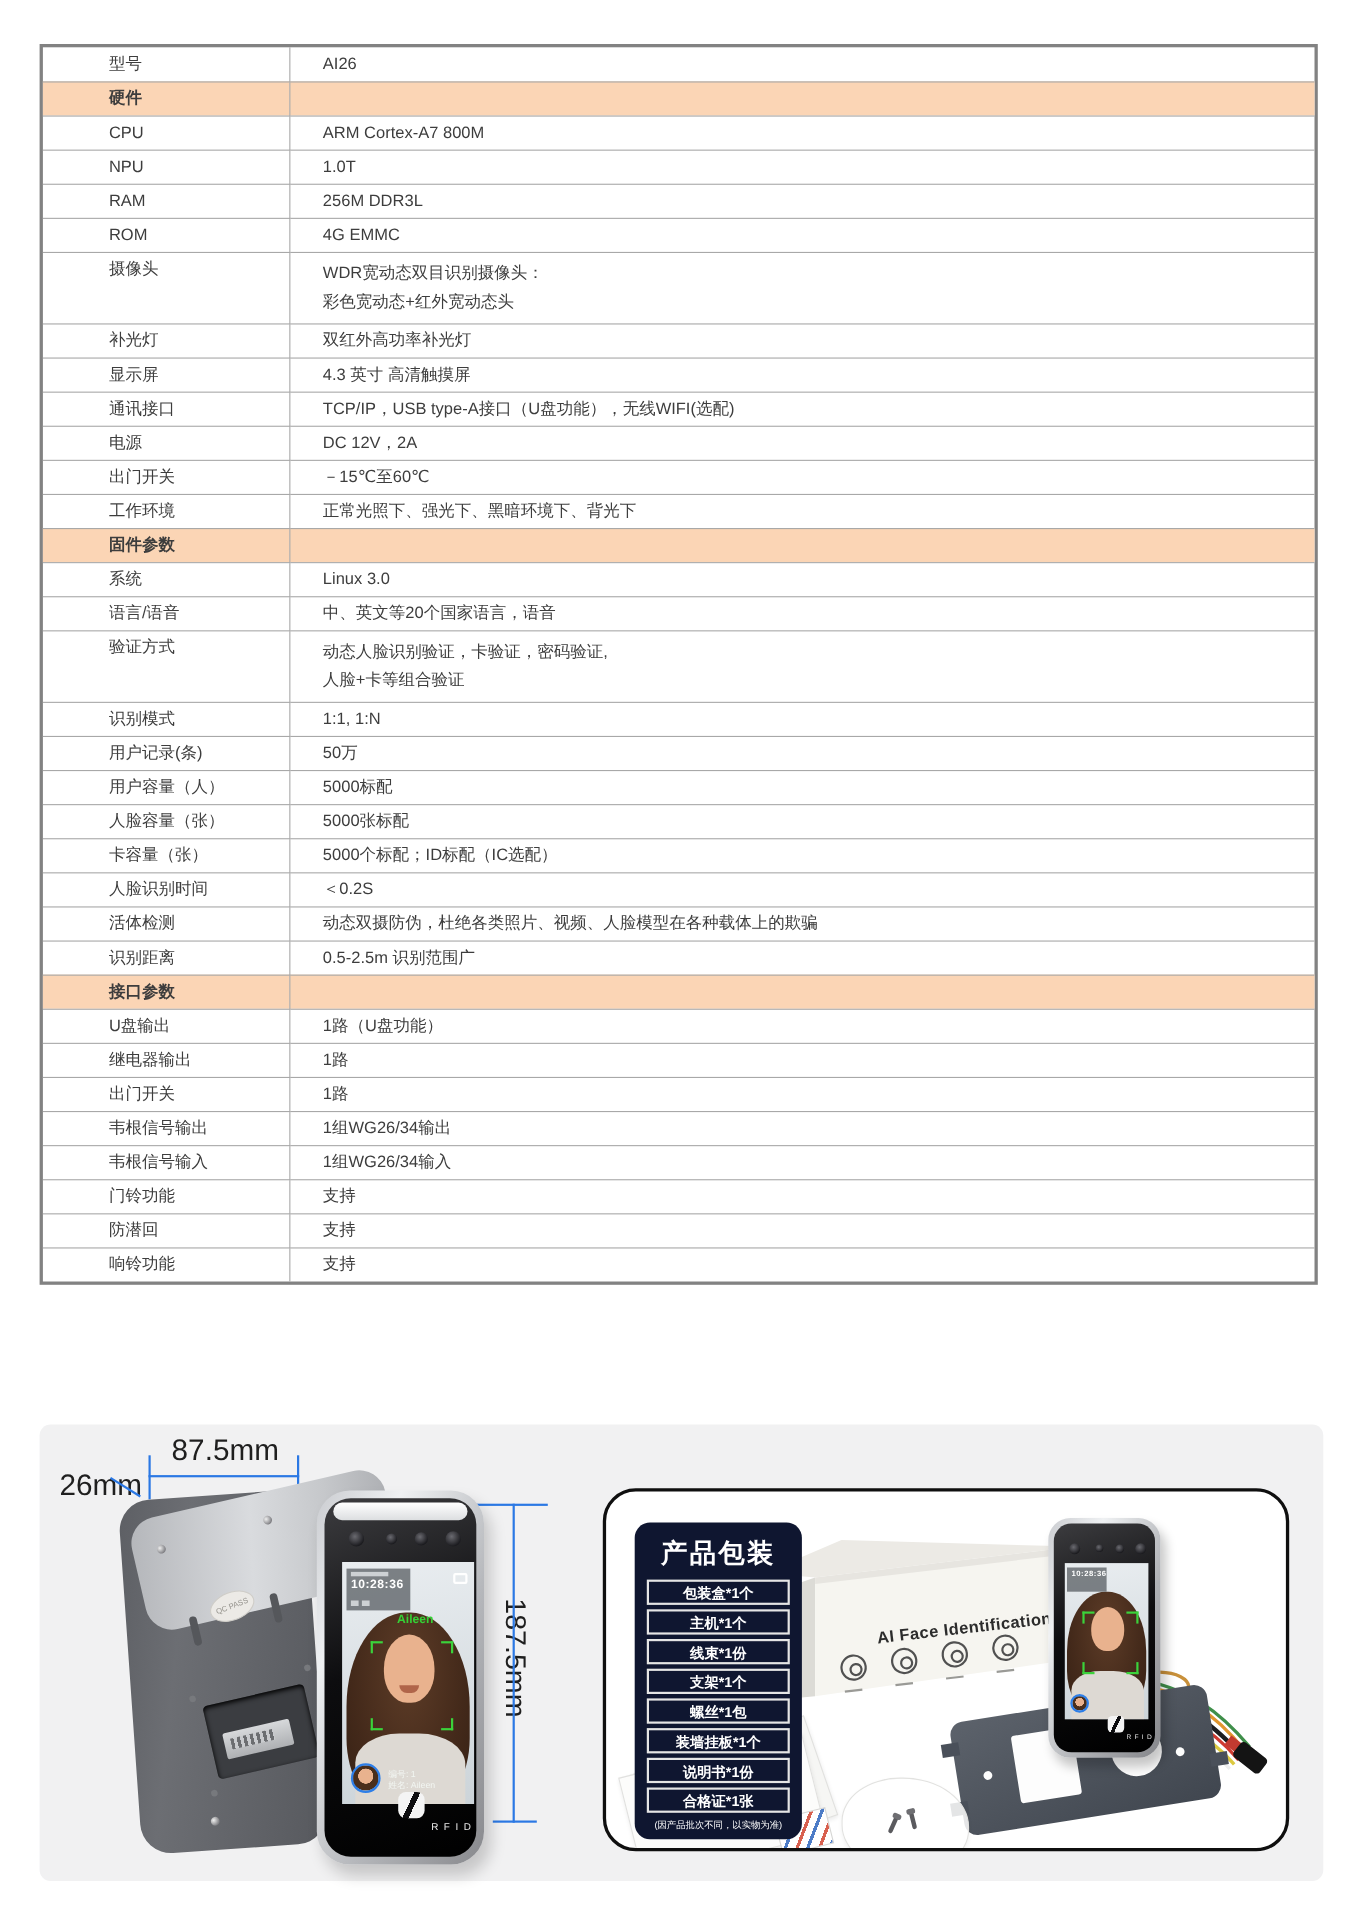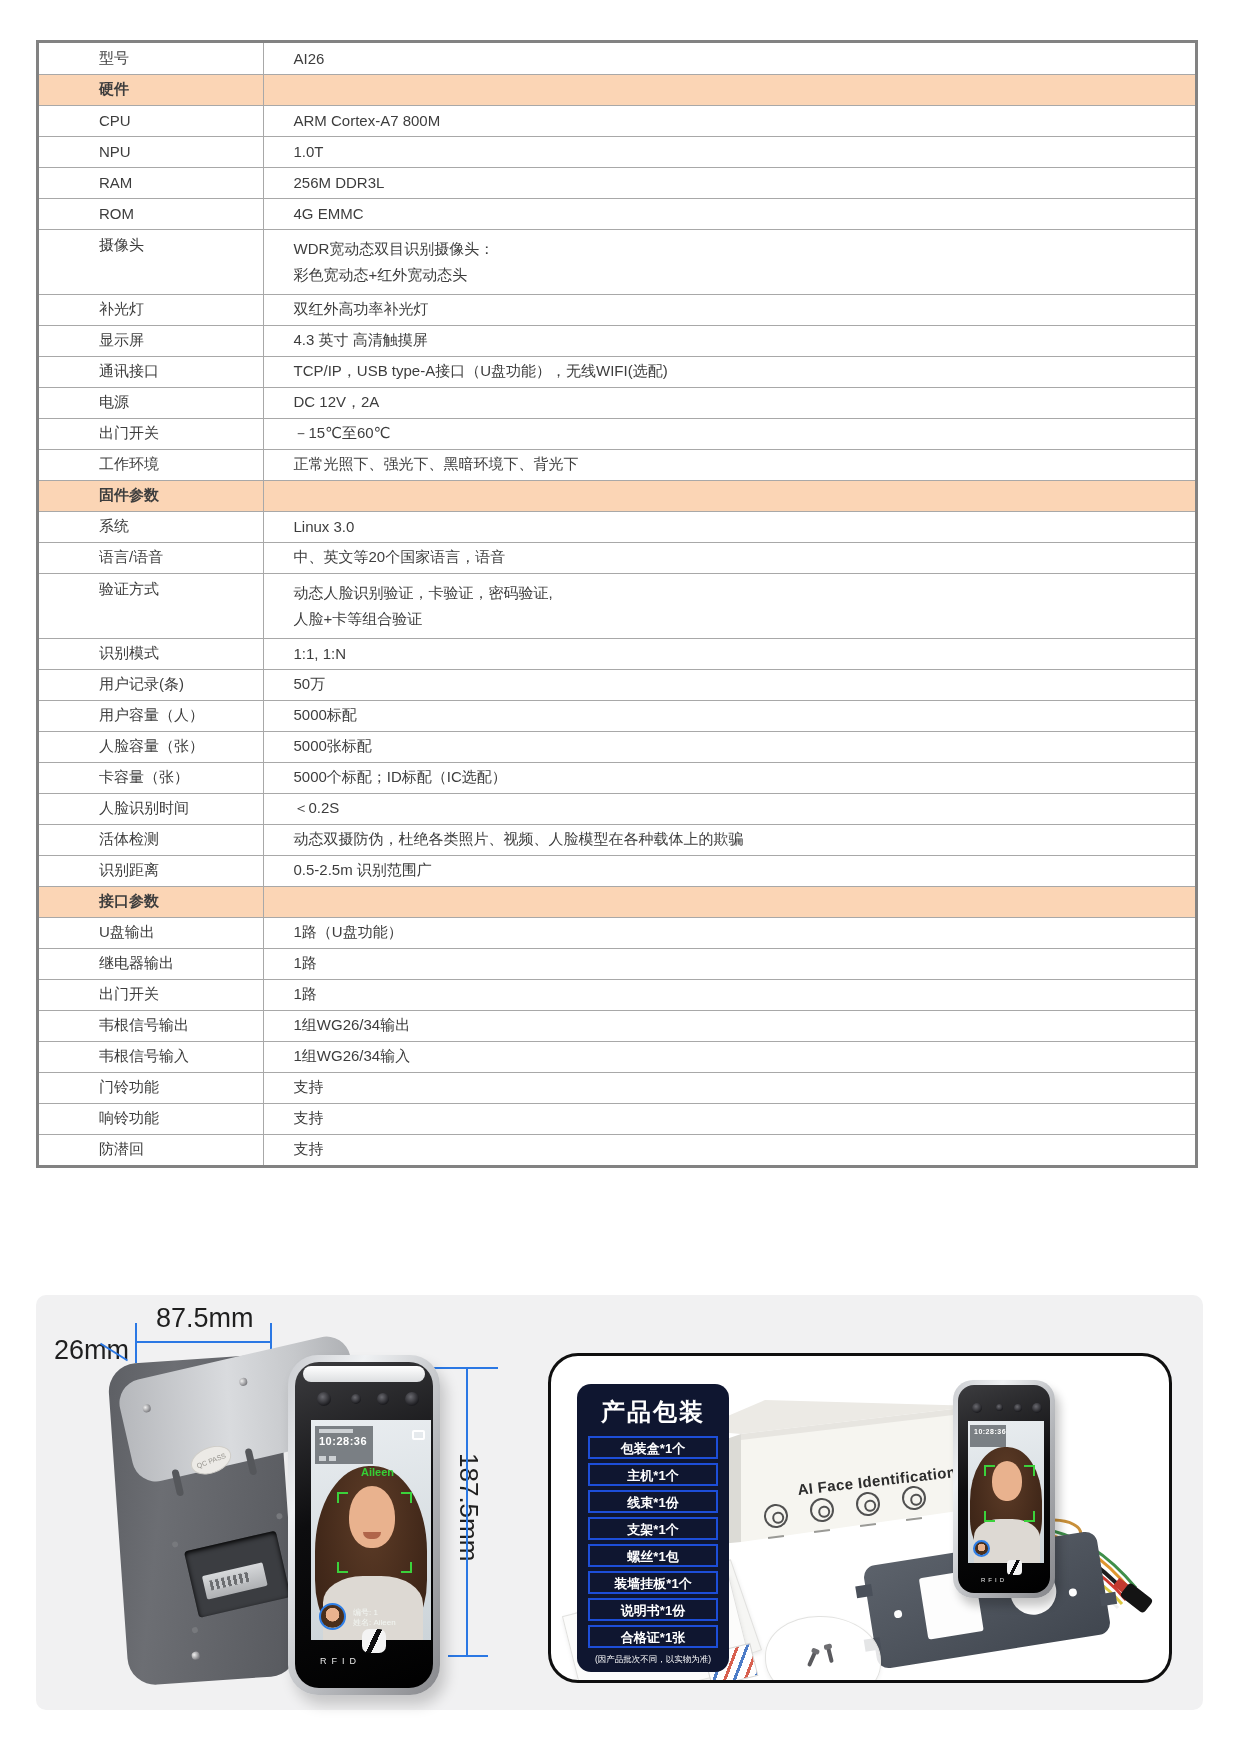--- a/index.html
+++ b/index.html
@@ -80,32 +80,32 @@
   .brk.br{border-right-width:2px;border-bottom-width:2px;}
   .scr-name{position:absolute;left:50px;top:46px;color:#35d035;font-size:11px;font-weight:700;}
   .badge{position:absolute;left:4px;top:6px;width:58px;height:38px;background:rgba(92,98,102,0.78);padding:3px 4px;}
   .badge .dt{width:34px;height:4px;background:#cdd1d4;margin-bottom:2px;}
   .badge .tm{color:#fff;font-size:11px;font-weight:700;letter-spacing:0.5px;}
   .badge .ic{display:inline-block;width:7px;height:5px;background:#cdd1d4;margin-right:3px;margin-top:2px;}
   .scr-ico{position:absolute;right:6px;top:10px;width:13px;height:10px;border:2px solid #fff;border-radius:2px;}
   .avatar{position:absolute;left:8px;bottom:10px;width:27px;height:27px;border-radius:50%;border:2px solid #2e7fe8;
           background:radial-gradient(circle at 50% 42%,#e9b28e 38%,#4a2f1c 40% 72%,#8d9094 74%);}
   .scr-info{position:absolute;left:42px;bottom:12px;font-size:8px;color:#f2f6f2;line-height:10px;white-space:nowrap;}
-  .logo{position:absolute;left:0;right:0;bottom:22px;text-align:left;padding-left:20px;}
+  .logo{position:absolute;left:0;right:0;bottom:22px;text-align:right;padding-left:20px;}
   .logo .mark{width:24px;height:24px;margin:0 auto;border-radius:7px;
         background:linear-gradient(115deg,#f4f4f4 42%,#0d0d0f 42% 58%,#f4f4f4 58%);}
   .logo .txt{margin-top:3px;color:#e9e9e9;font-size:9px;letter-spacing:5px;padding-left:5px;}
 
   
   .pack-panel{position:absolute;left:512px;top:58px;width:624px;height:330px;background:#ffffff;
               border:3px solid #0f0f0f;border-radius:30px;overflow:hidden;}
   .navy{position:absolute;left:26px;top:28px;width:152px;height:288px;background:#0f1630;border-radius:14px;
         padding:10px 10px 4px;z-index:5;}
   .navy-title{color:#fff;font-size:24px;font-weight:700;text-align:center;letter-spacing:2px;margin:2px 0 8px;}
-  .pk-item{border:2px solid #1d4ed8;margin:4px auto 0;width:130px;height:23px;line-height:21px;text-align:center;
+  .pk-item{border:2px solid #e5e5e5;margin:4px auto 0;width:130px;height:23px;line-height:21px;text-align:center;
            color:#fff;font-size:13px;font-weight:600;white-space:nowrap;overflow:hidden;}
   .navy-note{font-size:8.5px;color:#fff;text-align:center;margin-top:6px;white-space:nowrap;}
 
   .box3d{position:absolute;left:118px;top:30px;width:330px;height:200px;z-index:1;}
   .box-text{position:absolute;left:128px;top:86px;font-size:15px;font-weight:700;color:#2c2c2c;
             transform:rotate(-6.5deg);letter-spacing:0.4px;white-space:nowrap;}
   .bicon{position:absolute;width:24px;height:24px;border:2px solid #515151;border-radius:50%;transform:rotate(-6.5deg);}
   .bicon::after{content:"";position:absolute;left:6px;top:6px;width:8px;height:8px;border:2px solid #515151;border-radius:50%;}
   .bcap{position:absolute;width:16px;height:2px;background:#9a9a96;transform:rotate(-6.5deg);}
 
@@ -340,27 +340,27 @@
               <div class="ln">1组WG26/34输入</div>
             </td>
           </tr>
           <tr>
             <td class="c1">门铃功能</td>
             <td class="c2">
               <div class="ln">支持</div>
             </td>
           </tr>
           <tr>
+            <td class="c1">防潜回</td>
+            <td class="c2">
+              <div class="ln">支持</div>
+            </td>
+          </tr>
+          <tr>
             <td class="c1">响铃功能</td>
-            <td class="c2">
-              <div class="ln">支持</div>
-            </td>
-          </tr>
-          <tr>
-            <td class="c1">防潜回</td>
             <td class="c2">
               <div class="ln">支持</div>
             </td>
           </tr>
         </tbody>
     </table>
   </div>
 
   <div class="photo-area">
 

